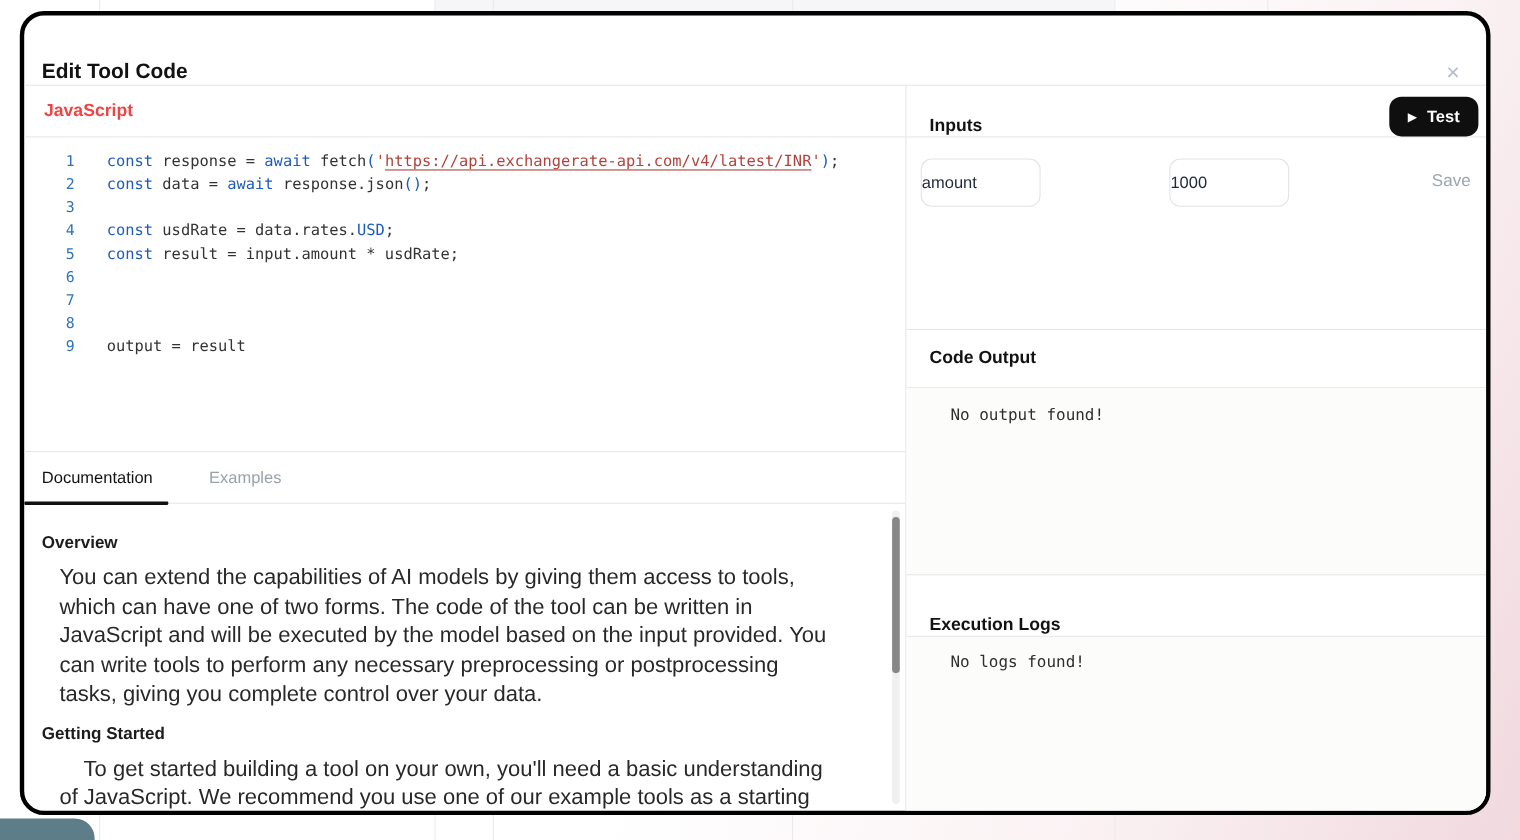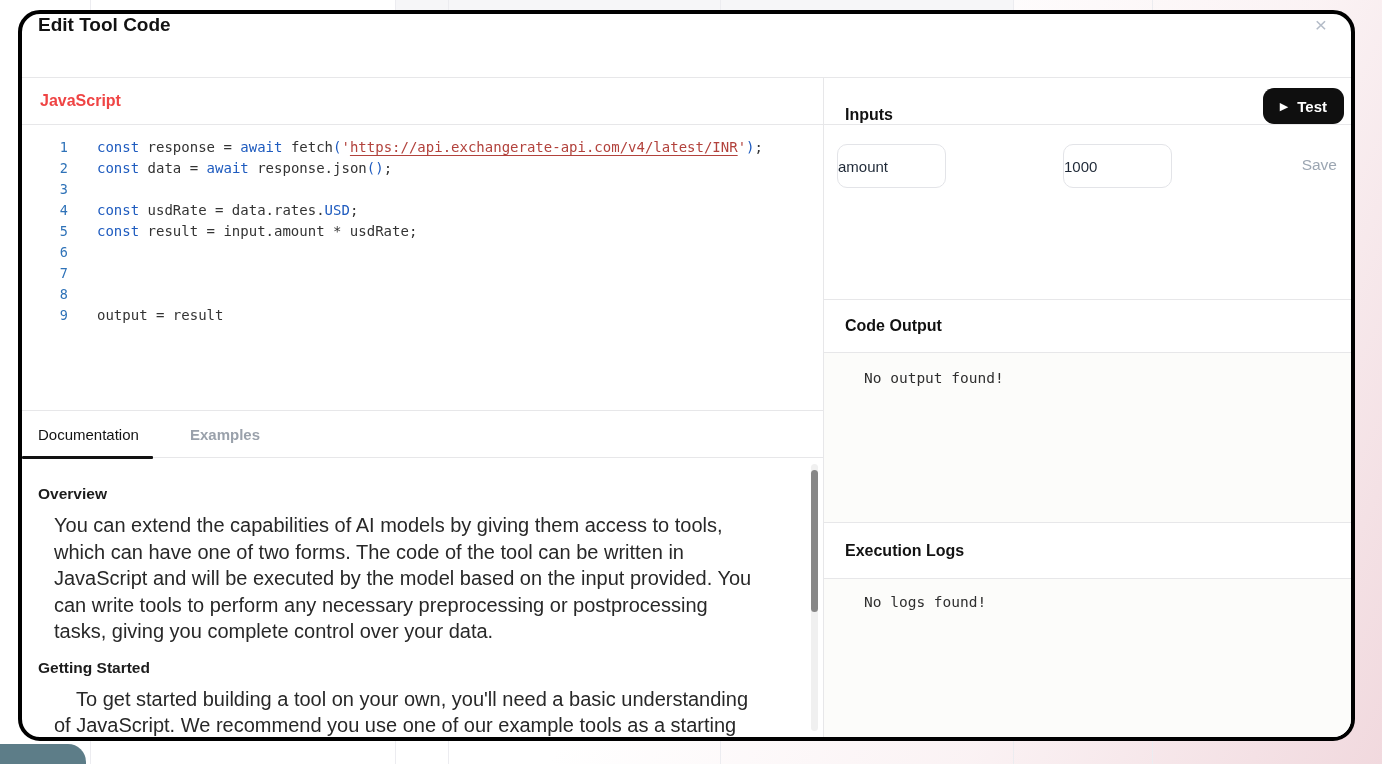--- a/index.html
+++ b/index.html
@@ -22,21 +22,21 @@
   .bg-tint{position:absolute;left:395px;top:0;width:618px;height:12px;background:#f6f6f8;z-index:0}
   .bg-grad{position:absolute;inset:0;z-index:0;
     background:linear-gradient(115deg, rgba(255,255,255,0) 52%, rgba(247,232,235,0.55) 76%, #f1d9de 100%);}
   .teal-corner{position:absolute;left:0;bottom:0;width:86px;height:20px;background:#5d7d88;
     border-top-right-radius:18px;z-index:1}
 
   
   .modal{position:absolute;left:18px;top:10px;width:1337px;height:731px;background:#fff;
     border:4px solid #000;border-radius:22px;overflow:hidden;z-index:2;display:flex;flex-direction:column}
   .modal-header{height:64px;flex:none;border-bottom:1px solid var(--divider);display:flex;
-    align-items:flex-start;justify-content:space-between;padding:0 24px 0 16px}
+    align-items:flex-end;justify-content:space-between;padding:0 24px 0 16px}
   .modal-title{font-size:19px;font-weight:700;color:#121212}
   .close-x{font-size:21px;color:#b4bcc8;cursor:pointer;line-height:1}
 
   .modal-body{flex:1;display:flex;min-height:0}
 
   
   .left-col{width:802px;flex:none;border-right:1px solid var(--divider);display:flex;flex-direction:column}
   .lang-row{height:47px;flex:none;border-bottom:1px solid var(--divider);display:flex;align-items:center;
     padding-left:18px;font-size:16px;font-weight:700;color:#ef4444}
   .code-area{height:285px;flex:none;padding-top:12px;
@@ -49,21 +49,21 @@
   .tk-b{color:var(--kw)}
   .tk-s{color:var(--str)}
   .tk-l{color:var(--str);text-decoration:underline;text-decoration-color:var(--str);text-underline-offset:3px}
   .tk-p{color:var(--plain)}
 
   .tabs-row{height:48px;flex:none;border-top:1px solid var(--divider);border-bottom:1px solid var(--divider);
     display:flex;align-items:stretch}
   .tab{display:flex;align-items:center;font-size:15px;cursor:pointer}
   .tab-active{width:131px;padding-left:16px;font-weight:400;color:#121212;position:relative}
   .tab-active::after{content:"";position:absolute;left:0;right:0;bottom:-2px;height:3px;background:#111;border-radius:1px}
-  .tab-inactive{margin-left:37px;color:var(--gray-text);font-weight:700}
+  .tab-inactive{margin-left:37px;color:var(--gray-text);font-weight:400}
 
   .doc-area{flex:1;position:relative;overflow:hidden;padding:26px 54px 0 16px}
   .dh{font-size:15.5px;font-weight:700;color:#1c1c1c;line-height:20px}
   .dp{margin:8px 16px 13px;font-size:20px;line-height:26.5px;color:#282828}
   .dp-indent{text-indent:22px}
   .doc-track{position:absolute;right:5px;top:6px;bottom:6px;width:7px;background:#f0f0f0;border-radius:4px}
   .doc-thumb{position:absolute;right:5px;top:12px;width:7px;height:142px;background:#878787;border-radius:4px;cursor:grab}
 
   
   .right-col{flex:1;display:flex;flex-direction:column;min-width:0}
@@ -80,21 +80,21 @@
     padding:0 0;font-size:15px;color:#1f2937;font-family:"Liberation Sans",sans-serif;background:#fff;outline:none}
   .field-name{left:13px}
   .field-value{left:239px}
   .save-link{position:absolute;right:14px;top:31px;font-size:15.5px;color:var(--save-gray);
     background:none;border:none;cursor:pointer;font-family:"Liberation Sans",sans-serif}
 
   .to-row{height:53px;flex:none;border-bottom:1px solid var(--divider);display:flex;align-items:center;padding-left:21px}
   .empty-area{border-bottom:1px solid var(--divider);background:var(--empty-bg);
     font-family:"DejaVu Sans Mono",monospace;font-size:14.5px;color:#2f2f2f}
   .output-area{height:170px;flex:none;padding:17px 0 0 40px}
-  .el-row{height:56px;flex:none;border-bottom:1px solid var(--divider);display:flex;align-items:center;padding-left:21px}
+  .el-row{height:56px;flex:none;border-bottom:1px solid var(--divider);display:flex;align-items:flex-end;padding-left:21px}
   .logs-area{flex:1;border-bottom:none;padding:15px 0 0 40px}
 </style>
 </head>
 <body>
 
 <div class="bg-grad"></div>
 <div class="bg-tint"></div>
 <div class="bg-line" style="left:90px"></div>
 <div class="bg-line" style="left:395px"></div>
 <div class="bg-line" style="left:448px"></div>

